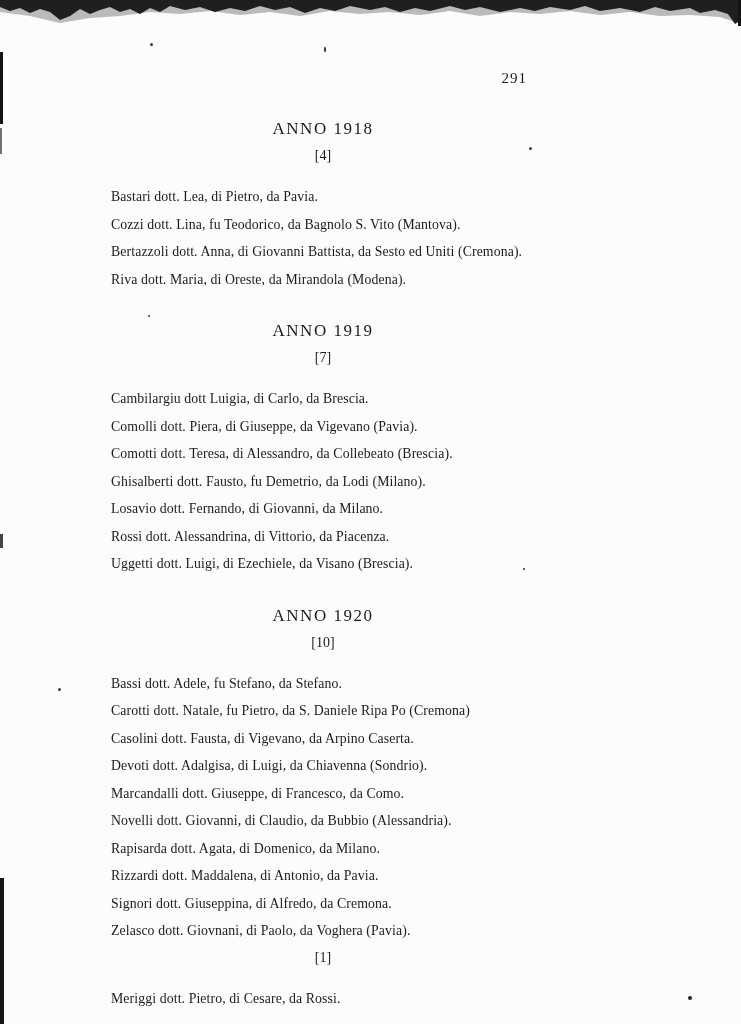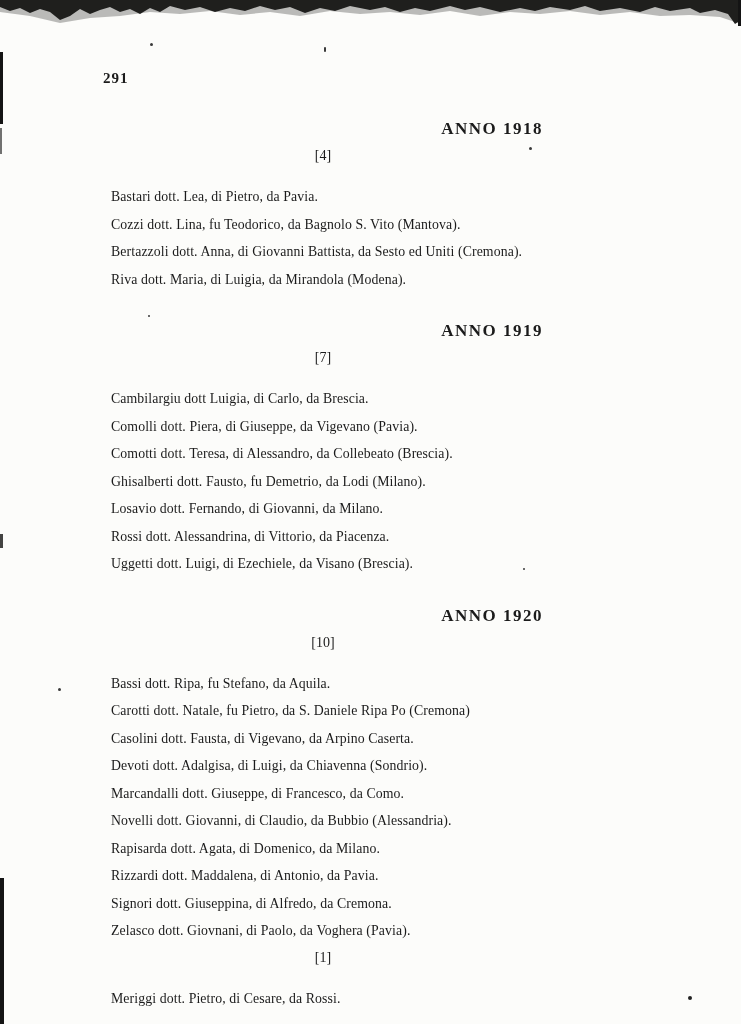--- a/index.html
+++ b/index.html
@@ -17,30 +17,30 @@
   .edge-mark{position:absolute;background:#141414;pointer-events:none;}
   .speck{position:absolute;width:3px;height:3px;border-radius:50%;background:#3a3a3a;pointer-events:none;}
   
   .column{
     position:absolute;
     left:103px;top:0;
     width:440px;
   }
   .page-number{
     margin-top:70px;
-    text-align:left;
+    text-align:right;
     padding-right:16px;
     font-size:15px;
-    font-weight:bold;
+    font-weight:normal;
     letter-spacing:1px;
   }
   h2.year-heading{
     font-size:17px;
-    font-weight:700;
-    text-align:right;
+    font-weight:400;
+    text-align:center;
     letter-spacing:1.5px;
     margin:32px 0 0 0;
   }
   .year-count{
     text-align:center;
     font-size:14px;
     margin:9px 0 23px 0;
   }
   .entries p{
     margin:8px;
@@ -79,41 +79,41 @@
   <div class="column">
     <div class="page-number">291</div>
     <div>
         <section>
           <h2 class="year-heading">ANNO 1918</h2>
           <div class="year-count">[4]</div>
           <div class="entries">
             <p>Bastari dott. Lea, di Pietro, da Pavia.</p>
             <p>Cozzi dott. Lina, fu Teodorico, da Bagnolo S. Vito (Mantova).</p>
             <p>Bertazzoli dott. Anna, di Giovanni Battista, da Sesto ed Uniti (Cremona).</p>
-            <p>Riva dott. Maria, di Luigia, da Mirandola (Modena).</p>
+            <p>Riva dott. Maria, di Oreste, da Mirandola (Modena).</p>
           </div>
         </section>
         <section>
           <h2 class="year-heading">ANNO 1919</h2>
           <div class="year-count">[7]</div>
           <div class="entries">
             <p>Cambilargiu dott Luigia, di Carlo, da Brescia.</p>
             <p>Comolli dott. Piera, di Giuseppe, da Vigevano (Pavia).</p>
             <p>Comotti dott. Teresa, di Alessandro, da Collebeato (Brescia).</p>
             <p>Ghisalberti dott. Fausto, fu Demetrio, da Lodi (Milano).</p>
             <p>Losavio dott. Fernando, di Giovanni, da Milano.</p>
             <p>Rossi dott. Alessandrina, di Vittorio, da Piacenza.</p>
             <p>Uggetti dott. Luigi, di Ezechiele, da Visano (Brescia).</p>
           </div>
         </section>
         <section>
           <h2 class="year-heading">ANNO 1920</h2>
           <div class="year-count">[10]</div>
           <div class="entries">
-            <p>Bassi dott. Ripa, fu Stefano, da Aquila.</p>
+            <p>Bassi dott. Adele, fu Stefano, da Stefano.</p>
             <p>Carotti dott. Natale, fu Pietro, da S. Daniele Ripa Po (Cremona)</p>
             <p>Casolini dott. Fausta, di Vigevano, da Arpino Caserta.</p>
             <p>Devoti dott. Adalgisa, di Luigi, da Chiavenna (Sondrio).</p>
             <p>Marcandalli dott. Giuseppe, di Francesco, da Como.</p>
             <p>Novelli dott. Giovanni, di Claudio, da Bubbio (Alessandria).</p>
             <p>Rapisarda dott. Agata, di Domenico, da Milano.</p>
             <p>Rizzardi dott. Maddalena, di Antonio, da Pavia.</p>
             <p>Signori dott. Giuseppina, di Alfredo, da Cremona.</p>
             <p>Zelasco dott. Giovnani, di Paolo, da Voghera (Pavia).</p>
           </div>

